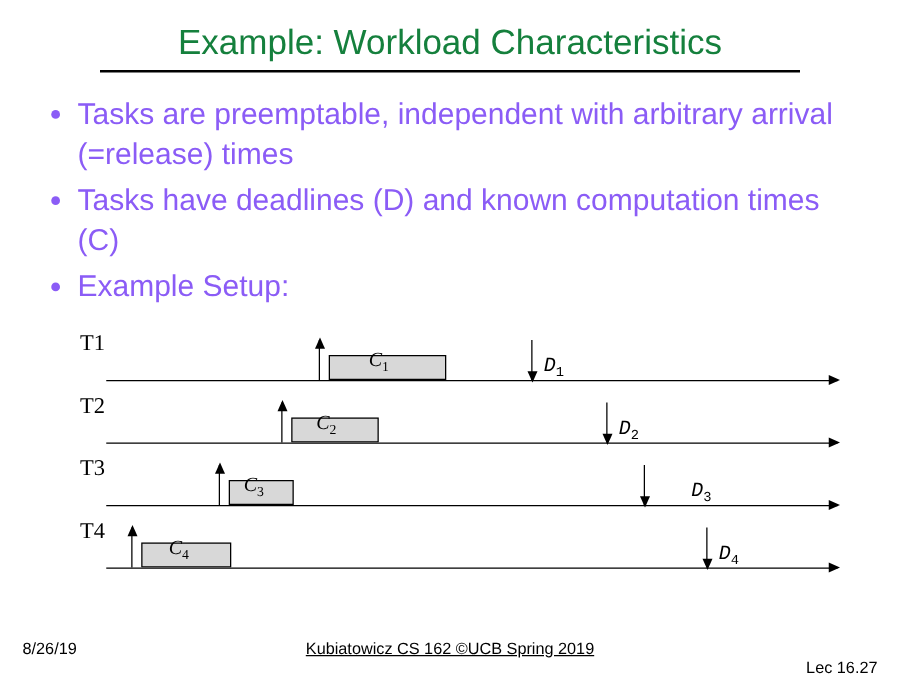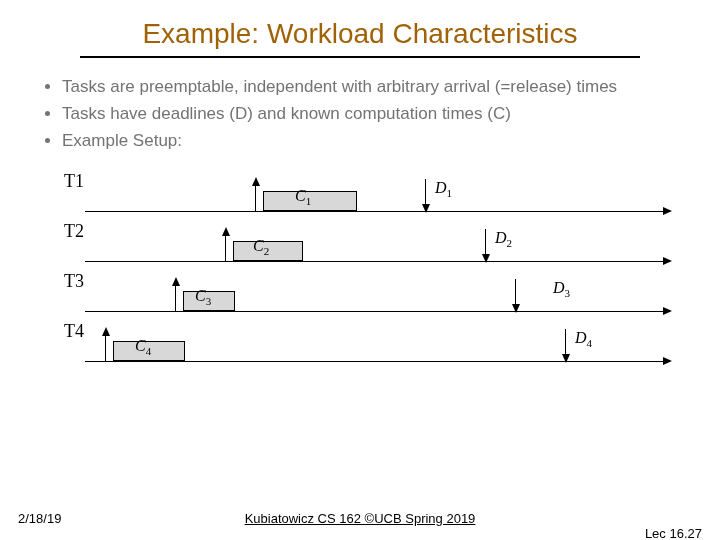--- a/index.html
+++ b/index.html
@@ -6,35 +6,35 @@
     margin: 0;
     padding: 0;
     width: 720px;
     height: 540px;
     font-family: Arial, Helvetica, sans-serif;
     background: #fff;
     position: relative;
     overflow: hidden;
   }
   .title {
-    color: #a16207;
+    color: #15803d;
     font-size: 28px;
     text-align: center;
     padding-top: 18px;
     padding-bottom: 6px;
   }
   .title-underline {
     width: 560px;
     margin: 0 auto;
     border-bottom: 2px solid #000;
   }
   .bullets {
     margin: 18px 30px 0 40px;
-    font-size: 17px;
-    color: #737373;
+    font-size: 24px;
+    color: #8b5cf6;
     line-height: 1.35;
   }
   .bullets ul {
     margin: 0;
     padding-left: 22px;
   }
   .bullets li {
     margin-bottom: 4px;
   }
   .diagram {
@@ -124,23 +124,24 @@
     top: 16px;
     font-size: 16px;
     font-style: italic;
   }
   .c-label sub, .d-label sub {
     font-size: 11px;
     font-style: normal;
   }
   .d-label {
     position: absolute;
-    top: 8px;
+    top: 20px;
     font-size: 16px;
     font-style: italic;
+    font-family: Liberation Mono, monospace;
   }
   .footer {
     position: absolute;
     bottom: 14px;
     left: 0;
     right: 0;
     font-size: 13px;
     color: #000;
   }
   .footer-left { position: absolute; left: 18px; }
@@ -199,16 +200,16 @@
     <div class="release" style="left:65px;"></div>
     <div class="task-box" style="left:73px; width:72px;"></div>
     <div class="c-label" style="left:95px;"><span>C</span><sub>4</sub></div>
     <div class="deadline" style="left:525px;"></div>
     <div class="d-label" style="left:535px;"><span>D</span><sub>4</sub></div>
   </div>
 
 </div>
 
 <div class="footer">
-  <span class="footer-left">2/18/19</span>
+  <span class="footer-left">8/26/19</span>
   <div class="footer-center">Kubiatowicz CS 162 ©UCB Spring 2019</div>
   <span class="footer-right">Lec 16.27</span>
 </div>
 
 </body></html>

